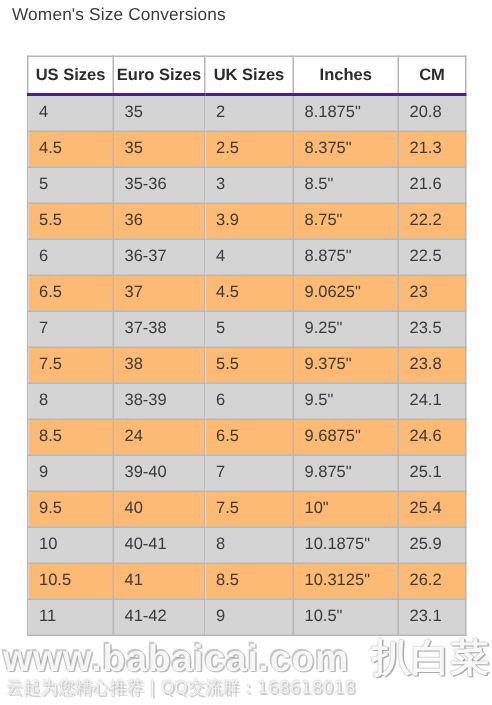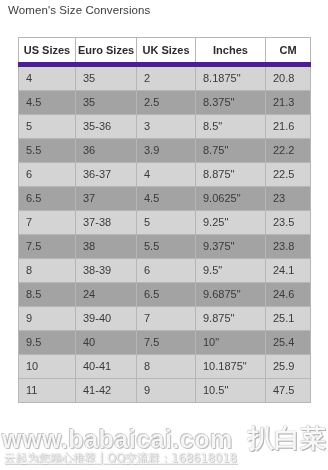--- a/index.html
+++ b/index.html
@@ -47,38 +47,38 @@
     line-height: 23px;
     overflow: hidden;
     white-space: nowrap;
   }
   table#size-table thead th {
     font-weight: bold;
     color: #2b2b2b;
     background: #ffffff;
     height: 24px;
     line-height: 24px;
-    border-bottom: 5px solid #4c1d95;
+    border-bottom: 2px solid #4c1d95;
     padding: 0;
     text-align: center;
   }
   thead th.th-us,
   thead th.th-euro,
   thead th.th-uk {
     border-right: 0;
     border-left: 0;
     text-align: left;
     padding-left: 2px;
   }
   thead th.th-us { padding-left: 4px; }
   tbody tr.shaded td {
     background: #d4d4d4;
   }
   tbody tr.plain td {
-    background: #a3a3a3;
+    background: #fdba74;
   }
   col.c-us    { width: 57px; }
   col.c-euro  { width: 61px; }
   col.c-uk    { width: 59px; }
   col.c-in    { width: 70px; }
   col.c-cm    { width: 45px; }
 
   
   #watermark-main {
     position: absolute;
@@ -123,21 +123,20 @@
     top: 450px;
     font-family: "DejaVu Sans", sans-serif;
     font-size: 11.5px;
     line-height: 16px;
     color: rgba(255,255,255,0.85);
     text-shadow:
       0 0 1px rgba(130,130,130,0.8),
       1px 1px 0 rgba(160,160,160,0.45);
     white-space: nowrap;
     pointer-events: none;
-    text-decoration: underline;
   }
 </style>
 </head>
 <body>
 
 <div id="page-title">Women's Size Conversions</div>
 
 <div id="size-table-wrap">
   <table id="size-table">
     <colgroup>
@@ -241,26 +240,33 @@
           <td>10"</td>
           <td>25.4</td>
         </tr>
         <tr class="shaded">
           <td>10</td>
           <td>40-41</td>
           <td>8</td>
           <td>10.1875"</td>
           <td>25.9</td>
         </tr>
+        <tr class="plain">
+          <td>10.5</td>
+          <td>41</td>
+          <td>8.5</td>
+          <td>10.3125"</td>
+          <td>26.2</td>
+        </tr>
         <tr class="shaded">
           <td>11</td>
           <td>41-42</td>
           <td>9</td>
           <td>10.5"</td>
-          <td>47.5</td>
+          <td>23.1</td>
         </tr>
       </tbody>
   </table>
 </div>
 
 <div id="watermark-main">www.babaicai.com</div>
 <div id="watermark-cn-logo">扒白菜</div>
 <div id="watermark-sub">云起为您精心推荐 | QQ交流群：168618018</div>
 
 </body></html>

